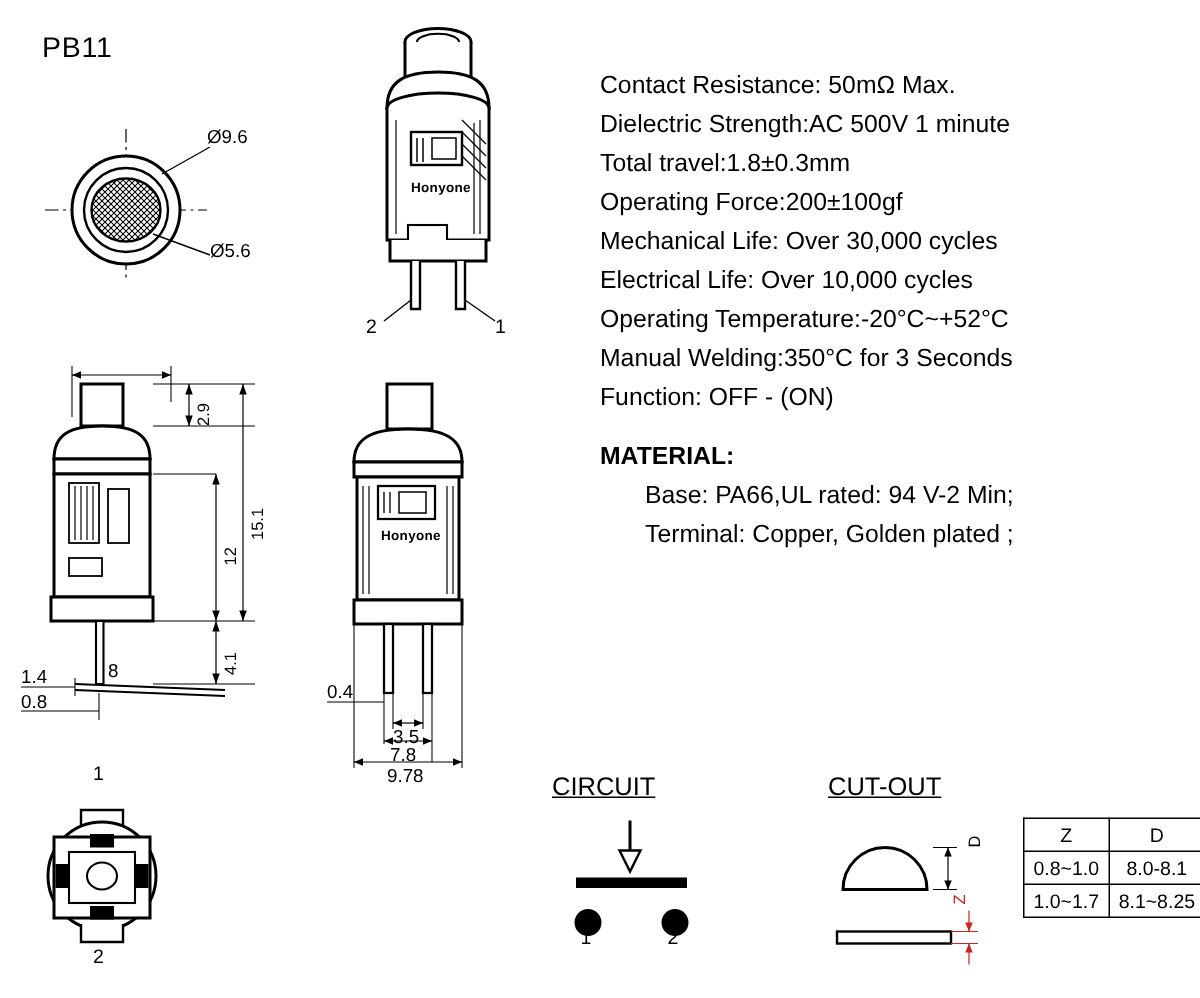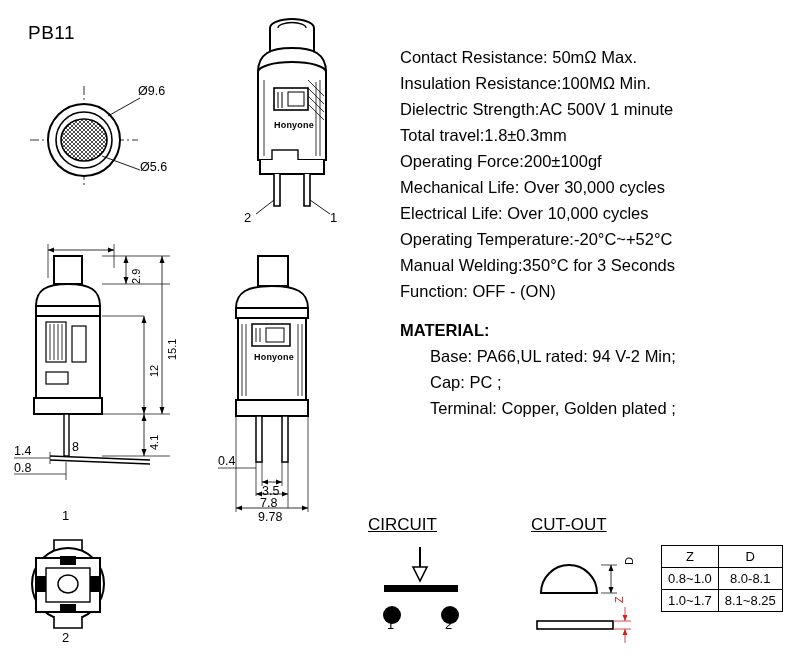--- a/index.html
+++ b/index.html
@@ -50,32 +50,30 @@
     letter-spacing:0.2px;
   }
 </style>
 </head>
 <body>
 
 <div class="abs title">PB11</div>
 
 <div class="abs specs">
   <div>Contact Resistance: 50mΩ Max.</div>
-  <div>Insulation Resistance:100MΩ  Min.</div>
   <div>Dielectric Strength:AC 500V 1 minute</div>
   <div>Total travel:1.8±0.3mm</div>
   <div>Operating Force:200±100gf</div>
   <div>Mechanical Life: Over 30,000 cycles</div>
   <div>Electrical Life: Over 10,000 cycles</div>
   <div>Operating Temperature:-20°C~+52°C</div>
   <div>Manual Welding:350°C for 3 Seconds</div>
   <div>Function:  OFF - (ON)</div>
   <div class="material-title">MATERIAL:</div>
   <div class="material-item">Base: PA66,UL rated: 94 V-2 Min;</div>
-  <div class="material-item">Cap: PC ;</div>
   <div class="material-item">Terminal: Copper, Golden plated ;</div>
 </div>
 
 <div class="abs" style="left:20px; top:78px; width:170px; height:110px;">
   <svg width="170" height="110" viewBox="0 0 170 110">
     <defs>
       <pattern id="mesh" width="4" height="4" patternUnits="userSpaceOnUse">
         <path d="M0 0 L4 4 M4 0 L0 4" stroke="#000" stroke-width="0.7"></path>
       </pattern>
     </defs>
@@ -286,21 +284,21 @@
 
     <rect x="16" y="44" width="74" height="7" fill="#000"></rect>
 
     <circle cx="24" cy="74" r="9" fill="#000"></circle>
     <circle cx="82" cy="74" r="9" fill="#000"></circle>
   </svg>
   <div class="abs lbl-sm" style="left:19px; top:102px;">1</div>
   <div class="abs lbl-sm" style="left:77px; top:102px;">2</div>
 </div>
 
-<div class="abs" style="left:531px; top:515px; width:240px; height:130px;">
+<div class="abs" style="left:552px; top:515px; width:240px; height:130px;">
   <div class="sect-title">CUT-OUT</div>
   <svg width="120" height="110" viewBox="0 0 120 110" style="margin-top:8px;">
 
     <path d="M10 50 A28 28 0 1 1 66 50 Z" fill="#fff" stroke="#000" stroke-width="2"></path>
     <line x1="10" y1="50" x2="66" y2="50" stroke="#000" stroke-width="2"></line>
 
     <line x1="70" y1="22" x2="86" y2="22" stroke="#000" stroke-width="0.7"></line>
     <line x1="70" y1="50" x2="86" y2="50" stroke="#000" stroke-width="0.7"></line>
     <line x1="80" y1="22" x2="80" y2="50" stroke="#000" stroke-width="0.8"></line>
     <path d="M80 22 L77.5 28 L82.5 28 Z" fill="#000"></path>

